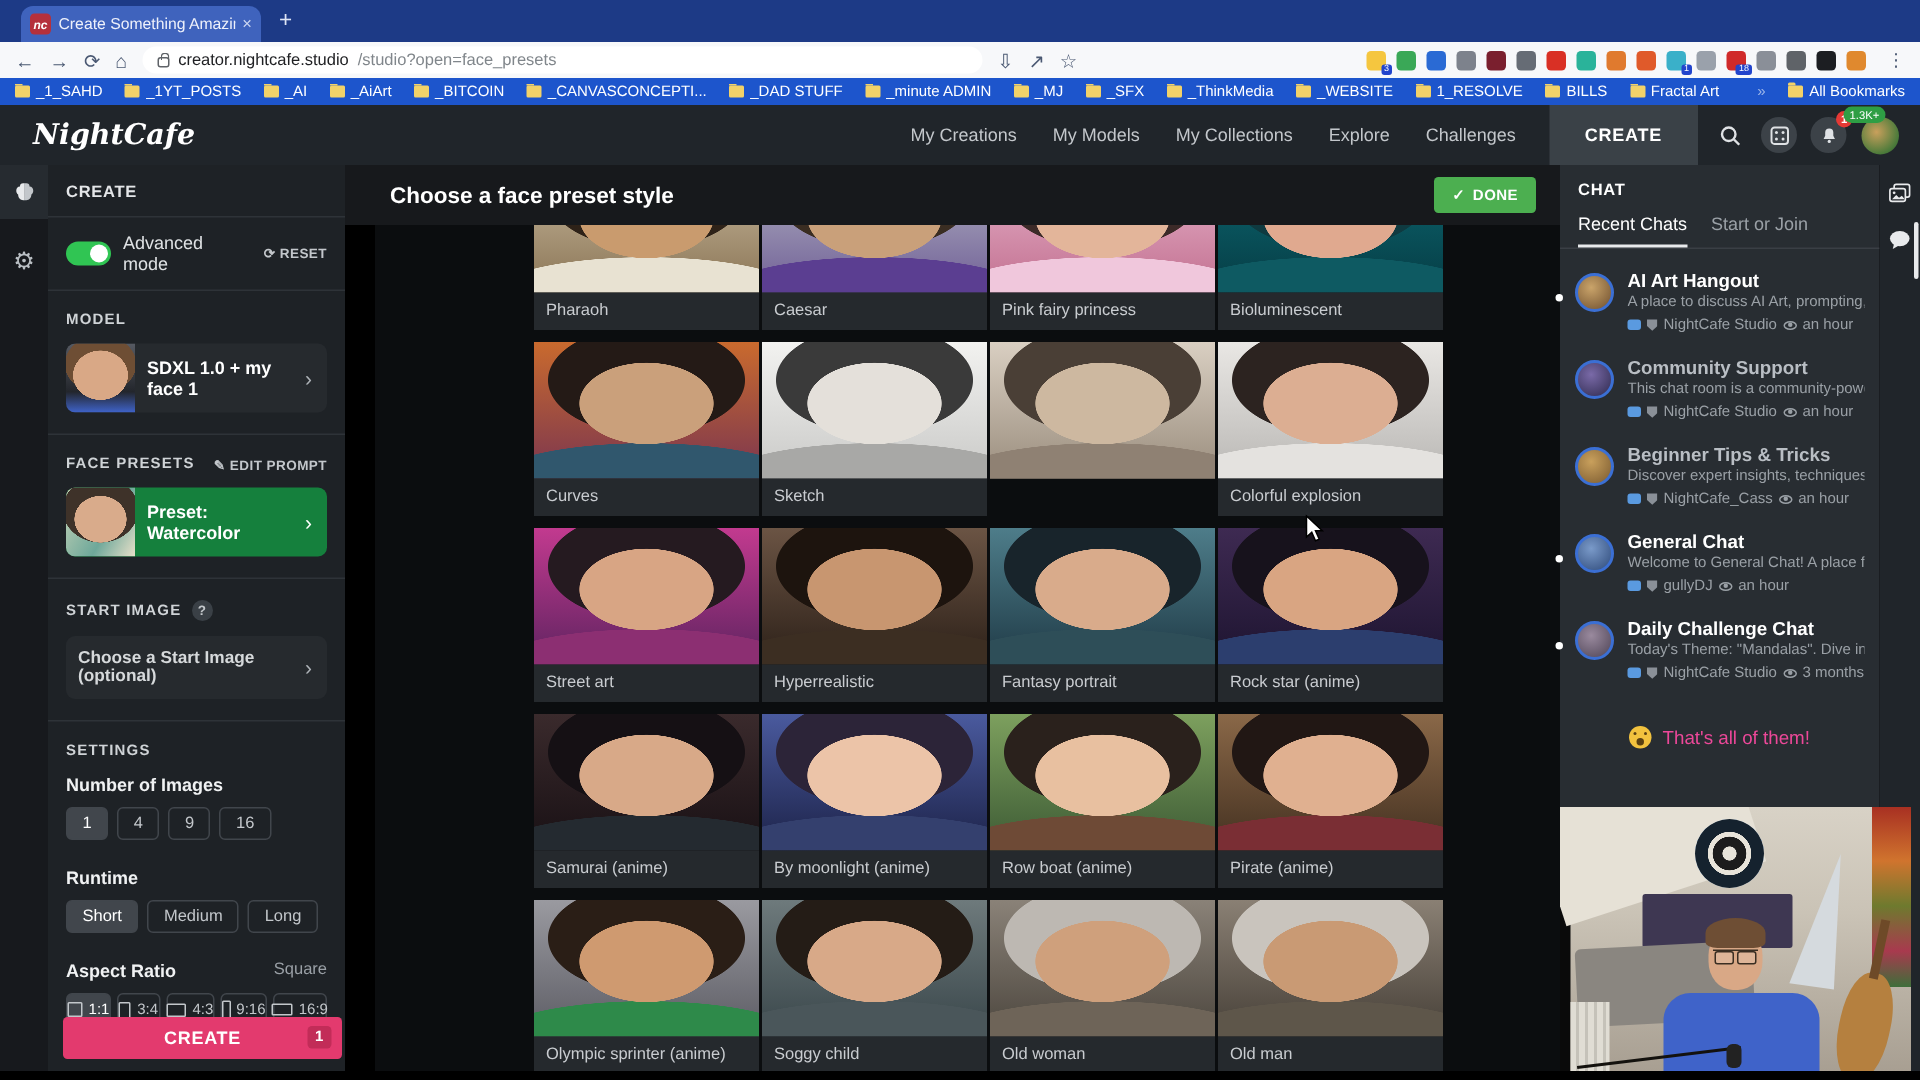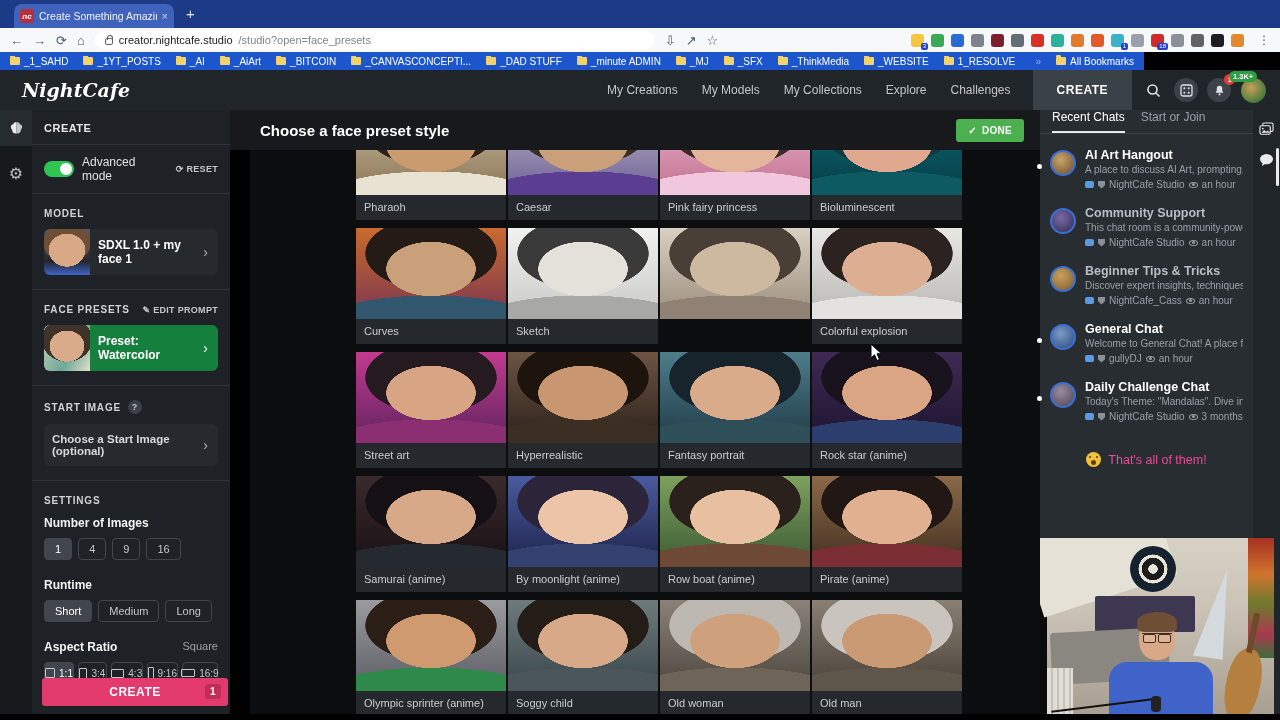--- a/index.html
+++ b/index.html
@@ -19,38 +19,38 @@
   .urlbox { display:flex; align-items:center; gap:6px; background:#fff; border-radius:10px; height:18px; padding:0 10px; width:560px; }
   .lock { width:8px; height:7px; border:1.5px solid #5f6368; border-radius:2px; position:relative; margin-top:3px; }
   .lock::before { content:""; position:absolute; left:1px; top:-4px; width:4px; height:4px; border:1.5px solid #5f6368; border-bottom:none; border-radius:3px 3px 0 0; }
   .url-domain { font-size:11px; color:#202124; }
   .url-path { font-size:11px; color:#80868b; }
   #ext-icons { display:flex; align-items:center; gap:7px; margin-left:auto; }
   .ext { width:13px; height:13px; border-radius:3px; position:relative; flex:none; }
   .ext .bdg { position:absolute; right:-4px; bottom:-3px; background:#2244cc; color:#fff; font-size:6px; padding:0 2px; border-radius:2px; line-height:7px; }
   .menu-dots { color:#4a5872; font-size:12px; letter-spacing:0; margin-left:4px; }
 
-  #bookmarksbar { position:absolute; left:0; top:52px; width:1144px; height:18px; background:#1d55cc; display:flex; align-items:center; padding:0 10px; gap:15px; }
+  #bookmarksbar { position:absolute; left:0; top:52px; width:1280px; height:18px; background:#1d55cc; display:flex; align-items:center; padding:0 10px; gap:15px; }
   .bm { display:flex; align-items:center; gap:4px; flex:none; }
   .bm-folder { width:10px; height:8px; background:#f2d269; border-radius:1px; position:relative; flex:none; }
   .bm-folder::before { content:""; position:absolute; left:0; top:-2px; width:5px; height:2px; background:#f2d269; border-radius:1px 1px 0 0; }
   .bm-label { color:#fff; font-size:10px; white-space:nowrap; }
   .bm-sep { color:#9ab4e8; font-size:10px; }
 
   
   #appnav { position:absolute; left:0; top:70px; width:1280px; height:40px; background:#20252a; display:flex; align-items:center; }
   #logo { font-family:"DejaVu Serif", serif; font-style:italic; font-weight:bold; font-size:19px; color:#fff; margin-left:22px; }
   #navlinks { display:flex; align-items:flex-end; gap:24px; margin-left:auto; }
   .navlink { color:#c3c7cb; font-size:12px; white-space:nowrap; }
   #nav-create { height:40px; background:#3a4147; color:#fff; font-weight:bold; font-size:12px; letter-spacing:.5px; display:flex; align-items:center; padding:0 24px; margin-left:22px; }
   .nav-iconbtn { width:24px; height:24px; border-radius:50%; background:#3c4248; display:flex; align-items:center; justify-content:center; margin-left:9px; position:relative; flex:none; }
   .nav-iconbtn.plain { background:transparent; }
   .badge-red { position:absolute; top:-4px; right:-4px; background:#e53935; color:#fff; font-size:7.5px; font-weight:bold; border-radius:50%; width:11px; height:11px; display:flex; align-items:center; justify-content:center; }
   #avatar { width:25px; height:25px; border-radius:50%; background:radial-gradient(circle at 40% 40%, #c9a05c, #4a7a3a 70%, #2e4e28); margin:0 14px 0 10px; position:relative; flex:none; }
-  .badge-xp { position:absolute; top:-7px; left:-12px; background:#2e9e44; color:#fff; font-size:7.5px; font-weight:bold; border-radius:6px; padding:1px 4px; white-space:nowrap; }
+  .badge-xp { position:absolute; top:-7px; left:-12px; background:#2e9e44; color:#fff; font-size:7.5px; font-weight:normal; border-radius:6px; padding:1px 4px; white-space:nowrap; }
 
   
   #rail { position:absolute; left:0; top:110px; width:32px; height:604px; background:#17191d; }
   .rail-active { width:32px; height:36px; background:#262b30; display:flex; align-items:center; justify-content:center; }
   .rail-gear { color:#b9bec3; font-size:16px; text-align:center; margin-top:18px; }
 
   
   #sidebar { position:absolute; left:32px; top:110px; width:198px; height:604px; background:#1e2226; color:#e4e6e8; }
   .sb-title { font-size:11px; font-weight:bold; letter-spacing:.5px; padding:12px 12px 10px; }
   .sb-div { border-top:1px solid #2e3338; }
@@ -488,20 +488,21 @@
 </div>
 <div id="mainheader">
   <span id="main-title">Choose a face preset style</span>
   <div id="done-btn">
     <span>✓</span>
     <span>DONE</span>
   </div>
 </div>
 
 <div id="chatpanel">
+  <div id="chat-title">CHAT</div>
   <div id="chat-tabs">
     <span class="chat-tab active">Recent Chats</span>
     <span class="chat-tab inactive">Start or Join</span>
   </div>
   <div id="chatitems">
       <div class="citem">
         <span class="cdot"></span>
         <span class="cav" style="background: radial-gradient(circle at 40% 35%, rgb(202, 164, 106), rgb(110, 78, 46));"></span>
         <div class="cbody">
           <div class="ctitle" style="color: rgb(255, 255, 255);">AI Art Hangout</div>

